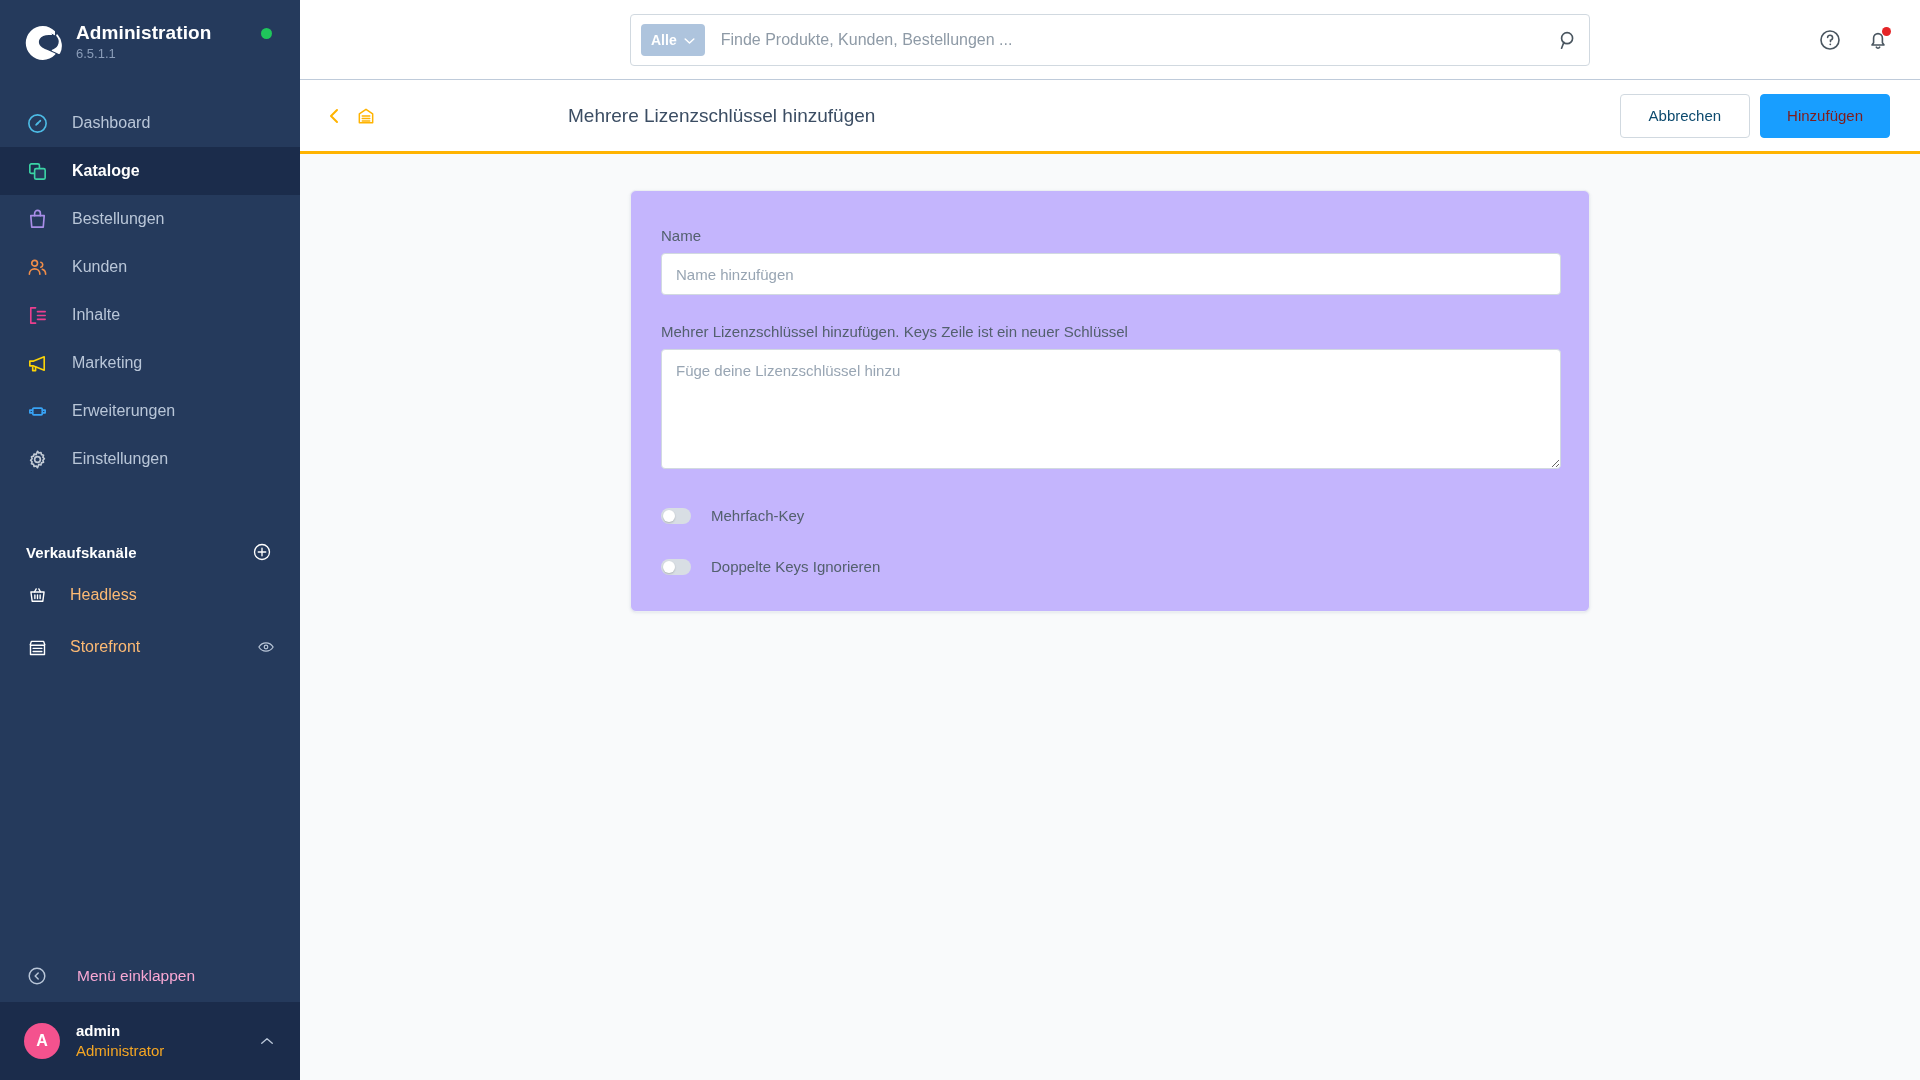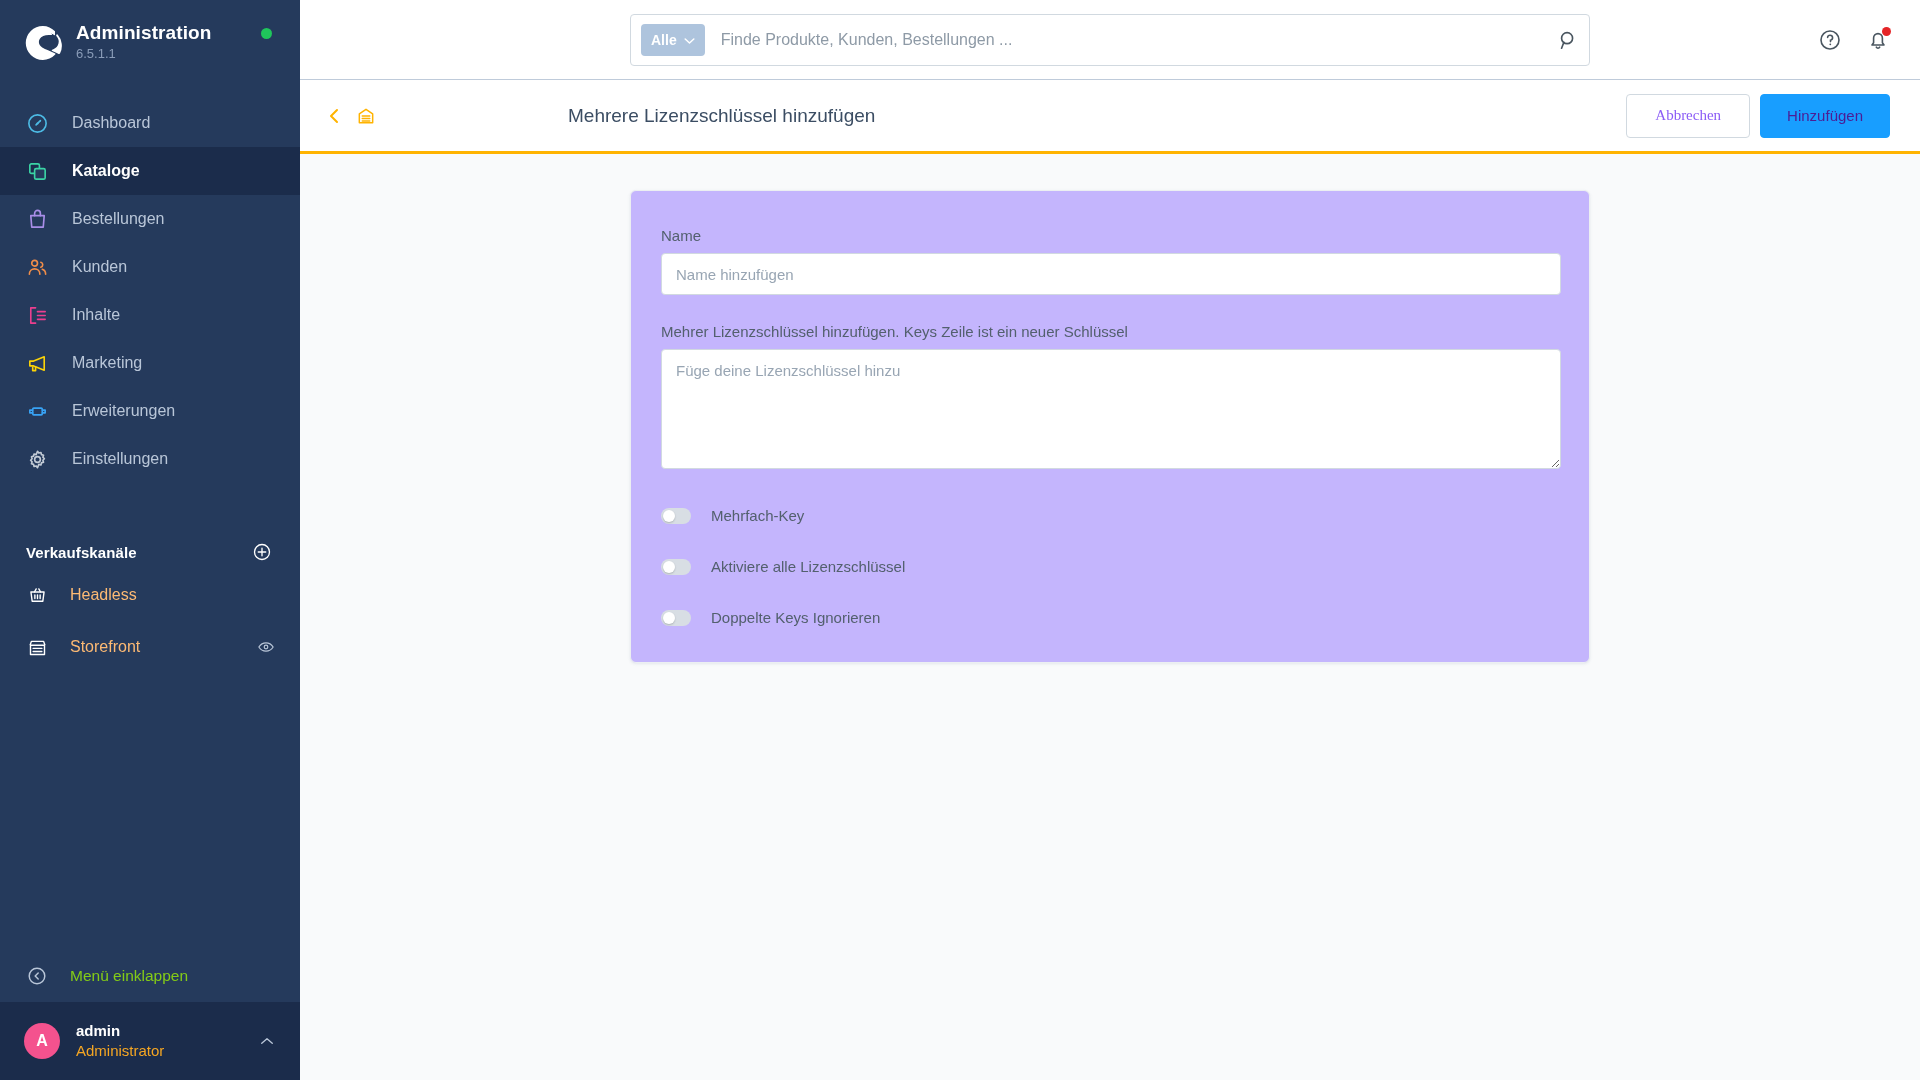--- a/index.html
+++ b/index.html
@@ -79,21 +79,21 @@
   }
   .channel-item .ci-eye { width: 20px; height: 18px; flex-shrink: 0; }
 
   .sb-spacer { flex: 1; }
 
   .sb-collapse {
     display: flex; align-items: center;
     height: 52px; padding-left: 26px; cursor: pointer;
   }
   .sb-collapse .sc-icon { width: 22px; height: 22px; flex-shrink: 0; }
-  .sb-collapse .sc-label { margin-left: 22px; font-size: 15.5px; color: #84cc16; }
+  .sb-collapse .sc-label { margin-left: 29px; font-size: 15.5px; color: #f9a8d4; }
 
   .sb-user {
     background: #1b2c4b;
     display: flex; align-items: center;
     padding: 0 24px 0 24px; height: 78px;
     cursor: pointer;
   }
   .avatar {
     width: 36px; height: 36px; border-radius: 50%;
     background: #f4528e;
@@ -161,26 +161,25 @@
   .ph-actions {
     position: absolute; right: 30px;
     display: flex; align-items: center; gap: 10px;
   }
   .btn {
     height: 44px; border-radius: 4px; font-size: 15px;
     display: flex; align-items: center; justify-content: center;
     cursor: pointer; font-family: "Liberation Sans", sans-serif;
   }
   .btn-secondary {
-    background: #ffffff; border: 1px solid #d1d9e0; color: #8b5cf6;
+    background: #ffffff; border: 1px solid #d1d9e0; color: #0c4a6e;
     padding: 0 28px;
-    font-family: Liberation Serif, serif;
   }
   .btn-primary {
-    background: #189eff; border: 1px solid #189eff; color: #4c1d95;
+    background: #189eff; border: 1px solid #189eff; color: #7f1d1d;
     padding: 0 26px;
   }
 
   .content {
     flex: 1; background: #f9fafb;
     overflow: hidden; padding-top: 36px;
   }
   .card {
     width: 960px; margin: 0 auto;
     background: #c4b5fd;
@@ -467,26 +466,20 @@
           <textarea class="textarea" placeholder="Füge deine Lizenzschlüssel hinzu" style=""></textarea>
         </div>
 
         <div class="switch-row">
           <span class="switch">
               <span class="knob"></span>
             </span>
           <span class="switch-label">Mehrfach-Key</span>
         </div>
 
-        <div class="switch-row">
-          <span class="switch">
-              <span class="knob"></span>
-            </span>
-          <span class="switch-label">Aktiviere alle Lizenzschlüssel</span>
-        </div>
 
         <div class="switch-row">
           <span class="switch">
               <span class="knob"></span>
             </span>
           <span class="switch-label">Doppelte Keys Ignorieren</span>
         </div>
 
       </div>
     </div>

